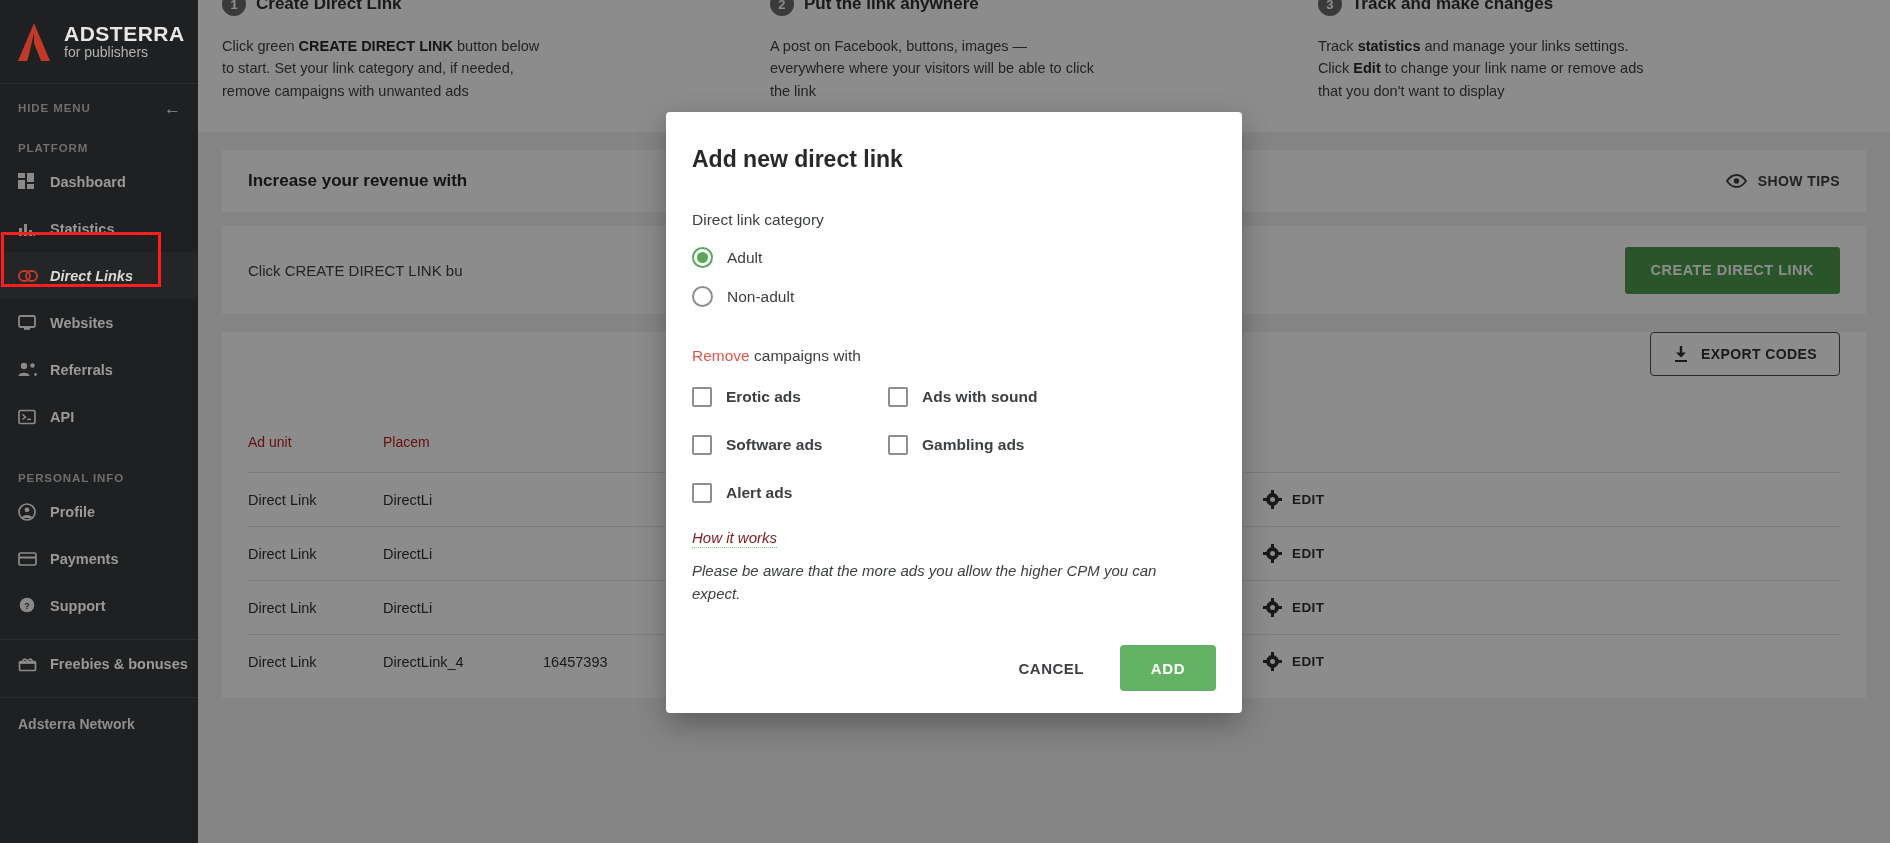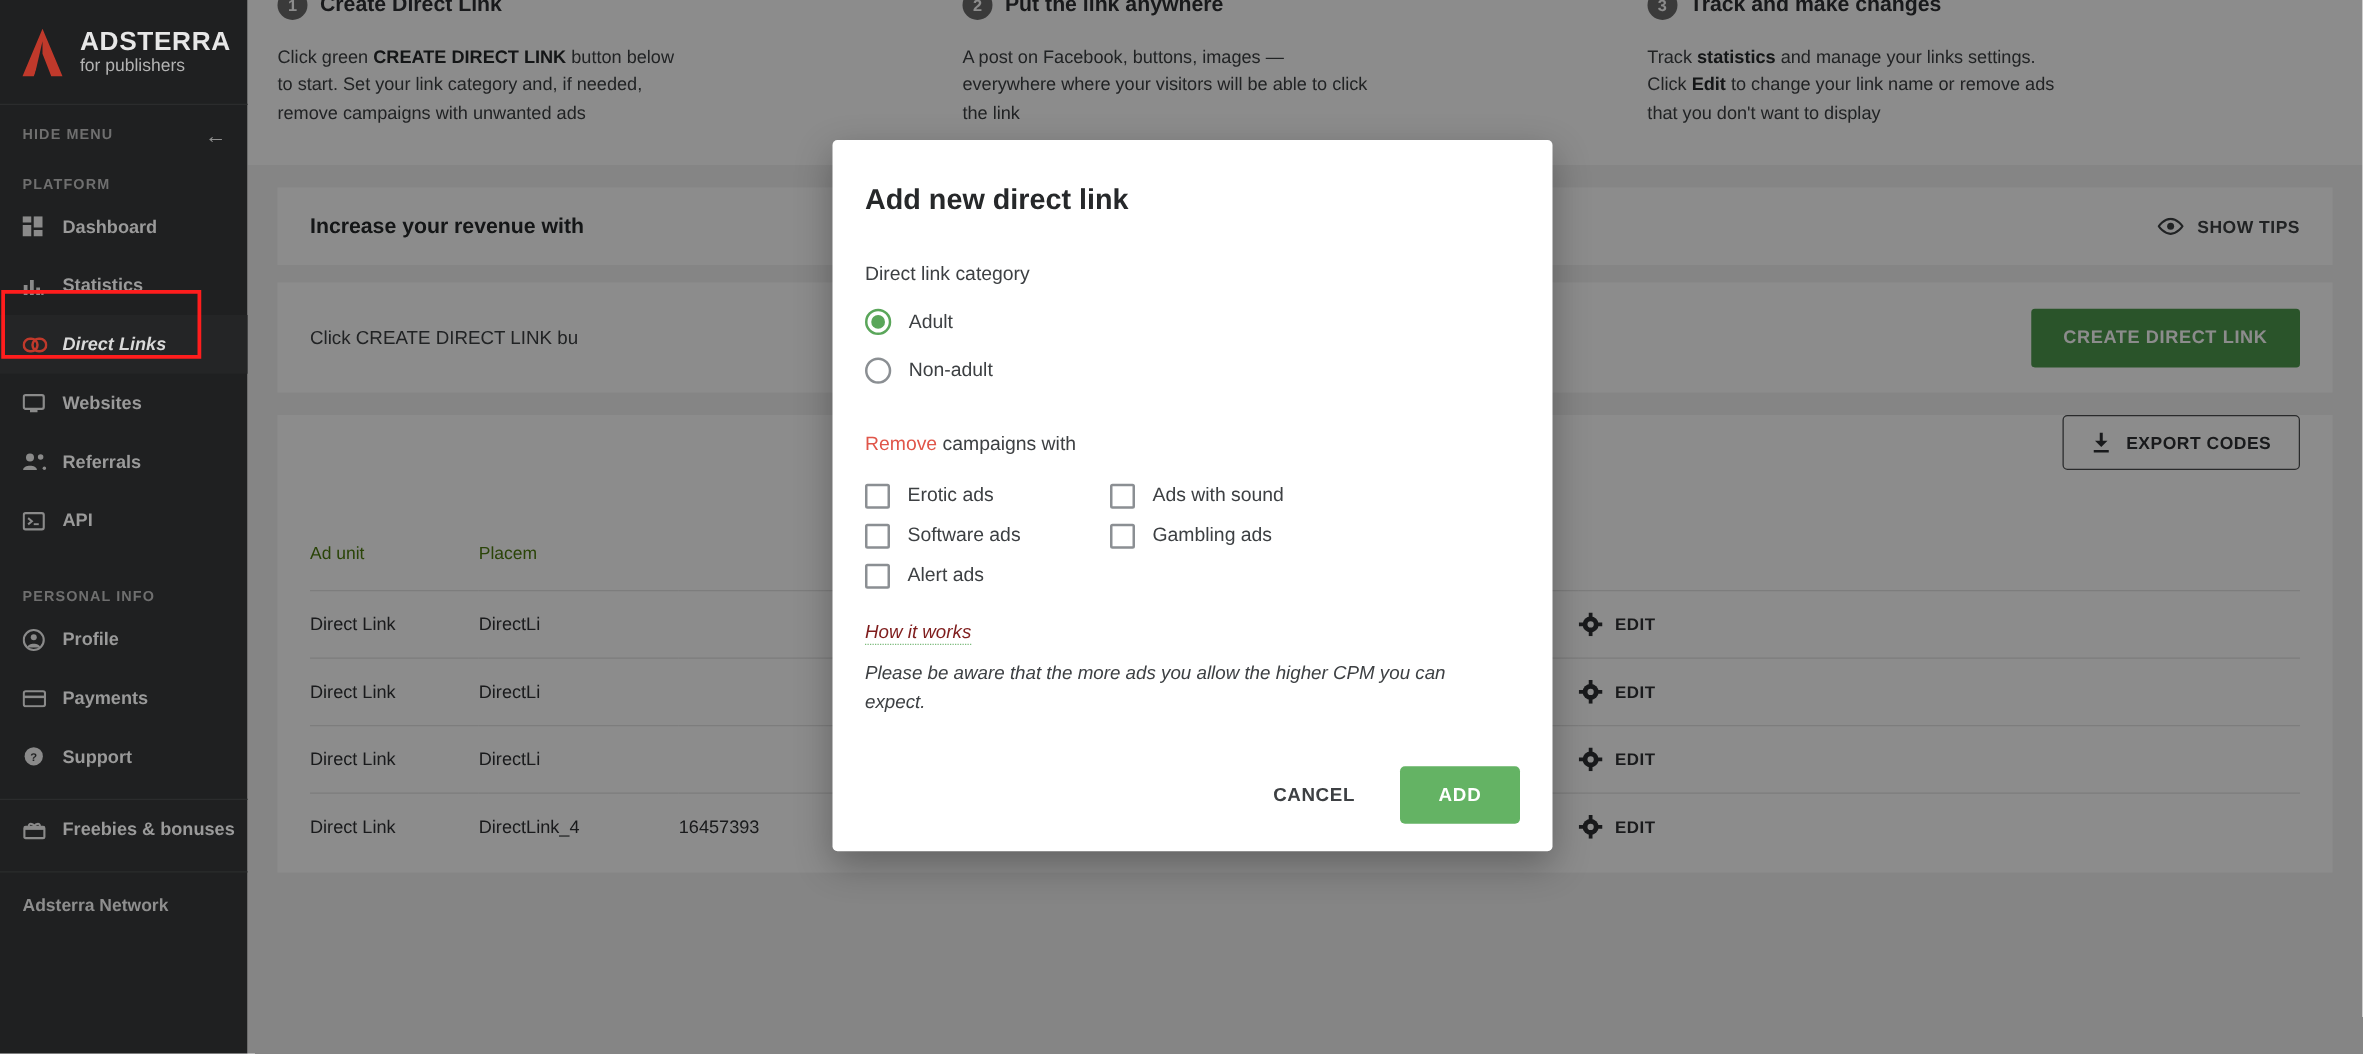--- a/index.html
+++ b/index.html
@@ -154,21 +154,21 @@
     display: flex; align-items: center; gap: 12px;
     border: 1px solid #4b4d4f;
     border-radius: 4px;
     height: 44px; padding: 0 22px;
     font-size: 14px; font-weight: bold; letter-spacing: .4px; color: #2f3133;
     background: transparent;
   }
   table.dl-table { width: 100%; border-collapse: collapse; }
   table.dl-table th {
     text-align: left;
-    font-size: 14px; font-weight: normal; color: #4d7c0f;
+    font-size: 14px; font-weight: normal; color: #b91c1c;
     padding: 10px 0 22px;
   }
   table.dl-table td {
     font-size: 14.5px; color: #2f3133;
     padding: 17px 0;
     border-top: 1px solid #e3e3e3;
   }
   .act {
     display: flex; align-items: center; gap: 10px;
     font-size: 13.5px; font-weight: bold; letter-spacing: .4px; color: #2f3133;
@@ -223,21 +223,22 @@
   .remove-head {
     margin-top: 40px;
     font-size: 15.5px; color: #3d4043;
   }
   .remove-head .em { color: #e0564a; }
 
   .cb-grid {
     margin-top: 22px;
     display: grid;
     grid-template-columns: 196px auto;
-    row-gap: 12px;
+    row-gap: 28px;
+    font-weight: bold;
   }
   .cb-row { display: flex; align-items: center; gap: 14px; }
   .cb-box {
     width: 20px; height: 20px; flex: 0 0 20px;
     border: 2px solid #8b8f93; border-radius: 2px;
     background: #fff;
   }
   .cb-label { font-size: 15.5px; color: #3d4043; }
 
   .how-link {

